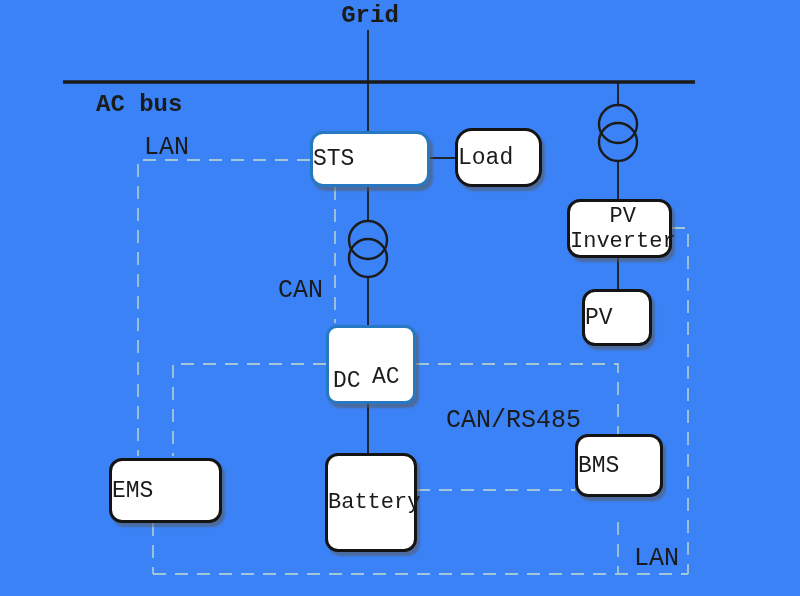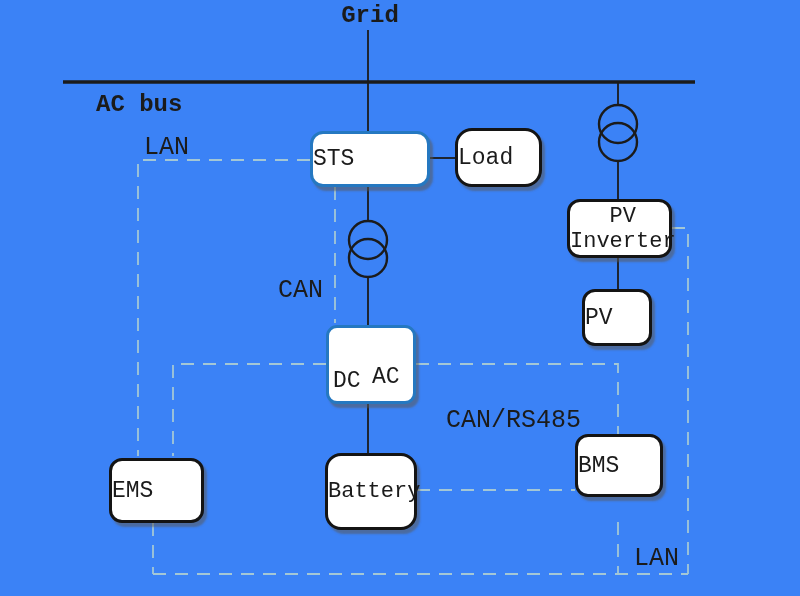--- a/index.html
+++ b/index.html
@@ -116,25 +116,25 @@
   </div>
 
   <div class="node" style="left:582px;top:289px;width:70px;height:57px;">
     <span>PV</span>
   </div>
 
   <div class="node blue" style="left:326px;top:325px;width:90px;height:79px;border-radius:11px;"></div>
   <div class="inlbl" style="left:372px;top:332px;margin-top:32px;">AC</div>
   <div class="inlbl" style="left:333px;top:368px;">DC</div>
 
-  <div class="node" style="left:109px;top:458px;width:95px;height:65px;">
+  <div class="node" style="left:109px;top:458px;width:113px;height:65px;">
     <span>EMS</span>
   </div>
 
-  <div class="node" style="left:325px;top:453px;width:92px;height:77px;font-size:22px;border-radius:16px;">
+  <div class="node" style="left:325px;top:453px;width:92px;height:99px;font-size:22px;">
     <span>Battery</span>
   </div>
 
   <div class="node" style="left:575px;top:434px;width:88px;height:63px;">
     <span>BMS</span>
   </div>
 
 </div>
 
 </body></html>

